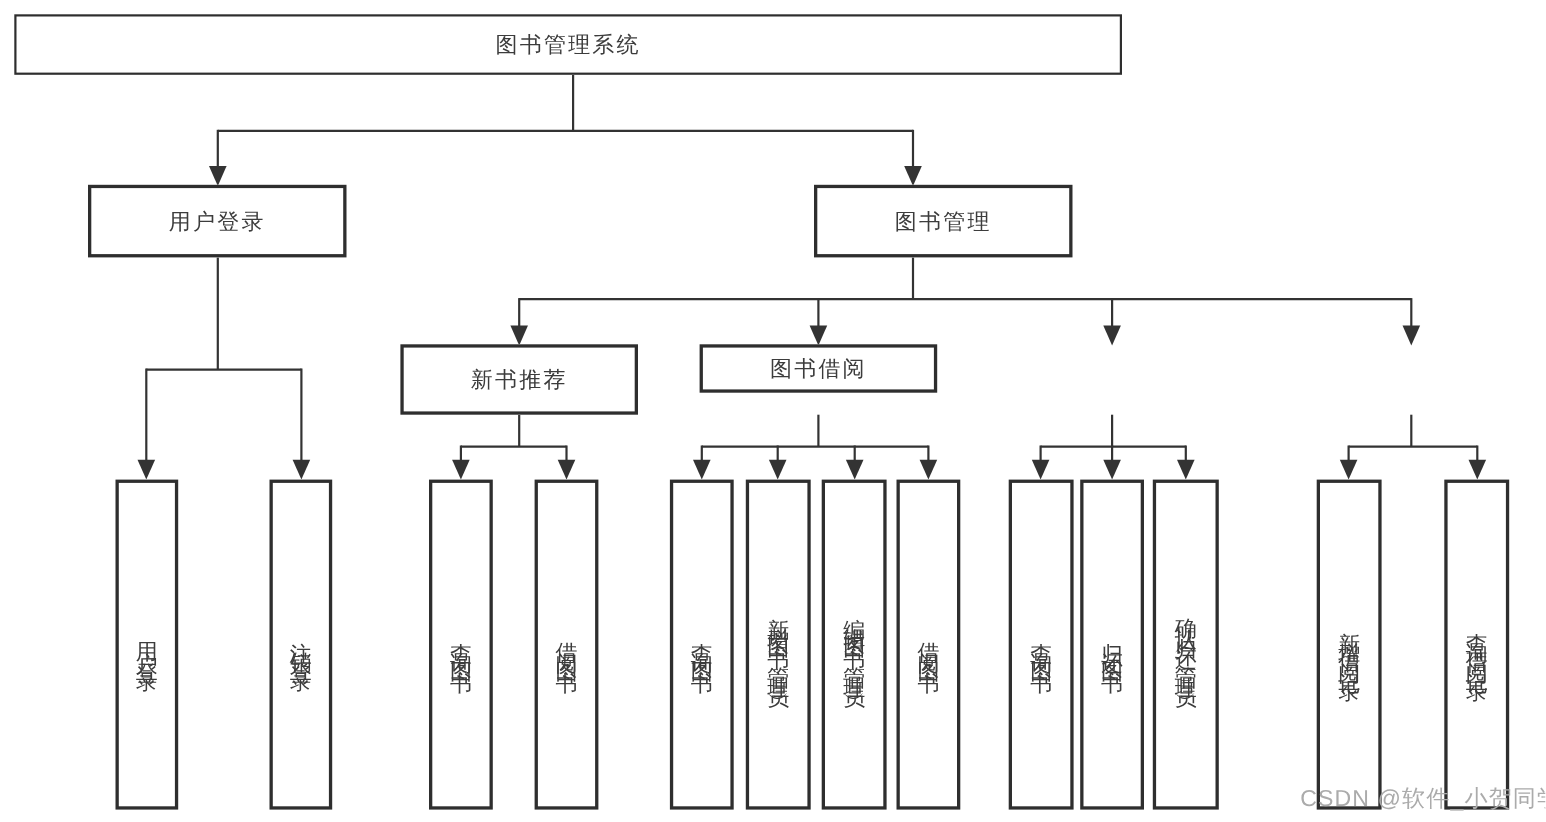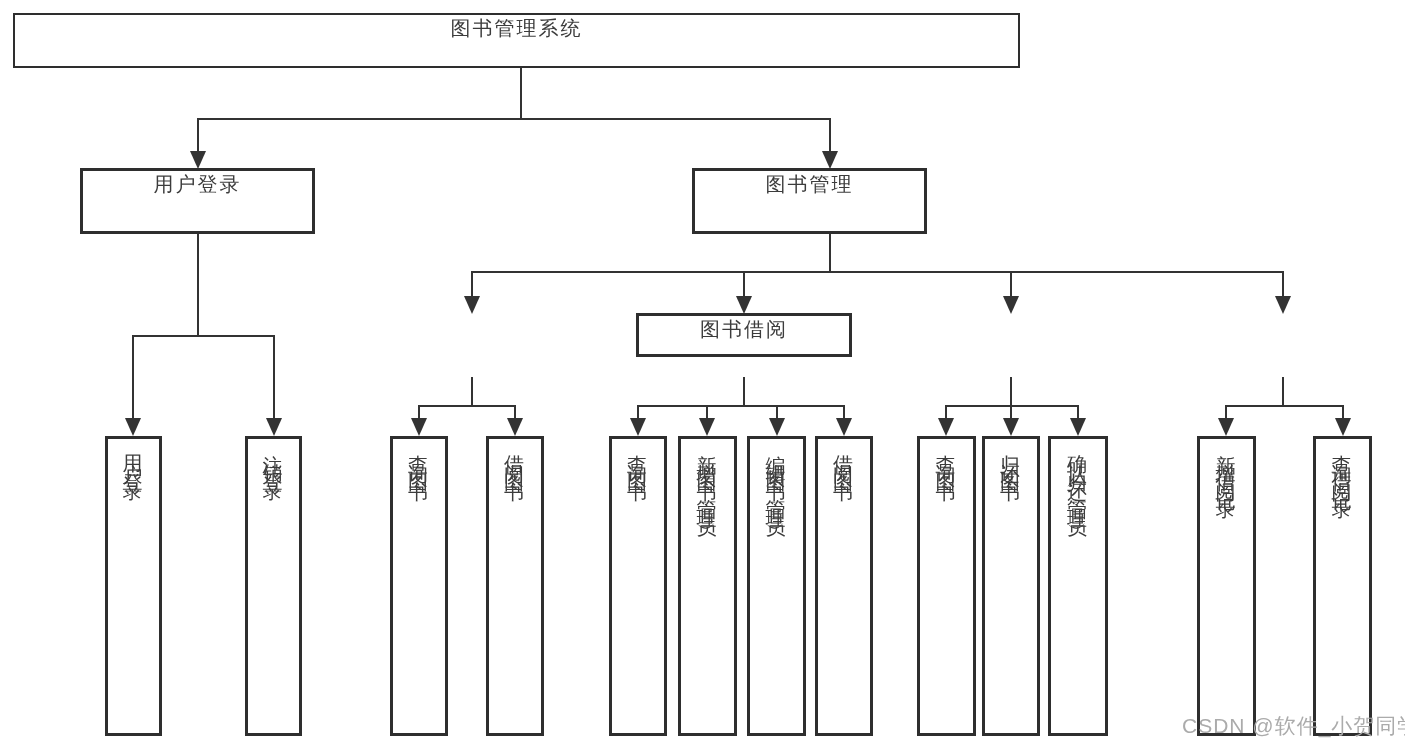--- a/index.html
+++ b/index.html
@@ -5,20 +5,21 @@
   html,body{margin:0;padding:0;background:#ffffff;}
   body{font-family:"Liberation Sans","DejaVu Sans",sans-serif;}
   #stage{position:relative;width:1405px;height:747px;background:#ffffff;overflow:hidden;}
   #wires{position:absolute;left:0;top:0;width:1405px;height:747px;}
   .box{
     position:absolute;
     box-sizing:border-box;
     background:#ffffff;
     border:3px solid #2e2e2e;
     display:flex;
+    align-items:center;
     justify-content:center;
     color:#3c3c3c;
   }
   .box.h span{font-size:20px;letter-spacing:2px;white-space:nowrap;}
   .box.root{border-width:2px;}
   .box.v span{
     writing-mode:vertical-rl;
     text-orientation:mixed;
     font-size:20px;
     letter-spacing:9px;
@@ -110,24 +111,27 @@
     </g>
   </svg>
 
   <div class="box h root" style="left:13px;top:13px;width:1007px;height:55px">
     <span>图书管理系统</span>
   </div>
 
   <div class="box h" style="left:80px;top:168px;width:235px;height:66px">
     <span>用户登录</span>
   </div>
-  <div class="box h" style="left:692px;top:168px;width:235px;height:66px">
+  <div class="box h" style="left:740px;top:168px;width:235px;height:66px">
     <span>图书管理</span>
   </div>
 
+  <div class="box h" style="left:364px;top:313px;width:216px;height:64px">
+    <span>新书推荐</span>
+  </div>
   <div class="box h" style="left:636px;top:313px;width:216px;height:44px">
     <span>图书借阅</span>
   </div>
 
   <div class="box v" style="left:105px;top:436px;width:57px;height:300px">
     <span>用户登录</span>
   </div>
   <div class="box v" style="left:245px;top:436px;width:57px;height:300px">
     <span>注销登录</span>
   </div>

